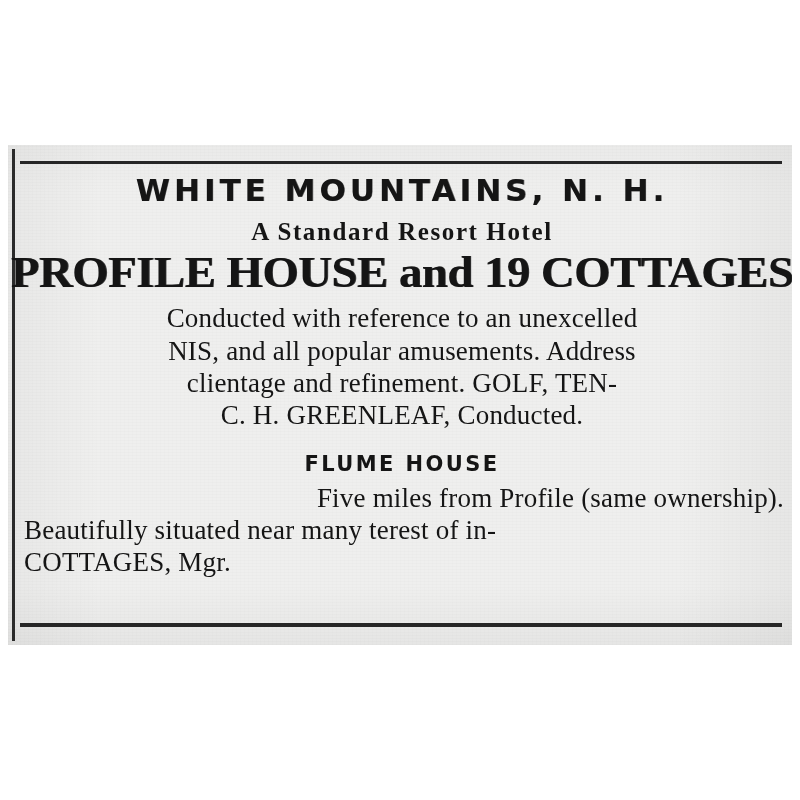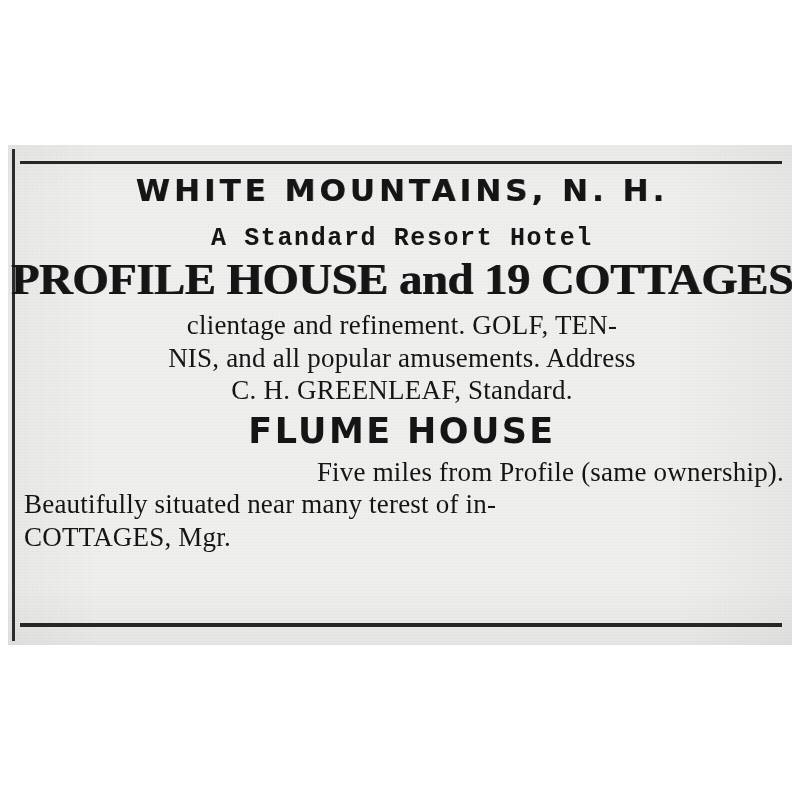--- a/index.html
+++ b/index.html
@@ -79,26 +79,26 @@
   .headline-1 {
     font-family: "DejaVu Sans", sans-serif;
     font-weight: 700;
     font-size: 31px;
     letter-spacing: 4px;
     line-height: 1.12;
     margin-top: 2px;
     text-shadow: 0.6px 0 0 rgba(0,0,0,0.55);
   }
   .headline-2 {
-    font-family: Liberation Mono, monospace;
+    font-family: Liberation Serif, serif;
     font-weight: 700;
     font-size: 25px;
     letter-spacing: 1.6px;
     line-height: 1.15;
-    margin-top: 17px;
+    margin-top: 10px;
   }
   .headline-3 {
     font-family: "Liberation Serif", serif;
     font-weight: 700;
     font-size: 45px;
     letter-spacing: -0.5px;
     line-height: 1.0;
     margin-top: 4px;
     transform: scaleX(1.04);
     text-shadow: 0.8px 0 0 rgba(0,0,0,0.75);
@@ -110,24 +110,24 @@
     letter-spacing: 0.2px;
     margin-top: 7px;
     text-align: center;
   }
   .body-copy .line {
     display: block;
   }
   .sub-headline {
     font-family: "DejaVu Sans", sans-serif;
     font-weight: 700;
-    font-size: 35px;
+    font-size: 21px;
     letter-spacing: 2.4px;
     line-height: 1.1;
-    margin-top: 6px;
+    margin-top: 22px;
   }
   .body-copy.second {
     margin-top: 6px;
   }
   .body-copy.second .line {
     text-align: left;
     padding-left: 4px;
   }
   .body-copy.second .line.center {
     text-align: right;
@@ -148,23 +148,24 @@
 
     <div id="ad-content">
 
       <div class="headline-1 line">WHITE MOUNTAINS, N. H.</div>
 
       <div class="headline-2 line">A Standard Resort Hotel</div>
 
       <div class="headline-3 line">PROFILE HOUSE and 19 COTTAGES</div>
 
       <div class="body-copy first">
+        <span class="line">Conducted with reference to an unexcelled</span>
+        <span class="line">NIS, and all popular amusements.  Address</span>
         <span class="line">clientage and refinement.  GOLF, TEN-</span>
-        <span class="line">NIS, and all popular amusements.  Address</span>
-        <span class="line">C. H. GREENLEAF, Standard.</span>
+        <span class="line">C. H. GREENLEAF, Conducted.</span>
       </div>
 
       <div class="sub-headline line">FLUME HOUSE</div>
 
       <div class="body-copy second">
         <span class="line center">Five miles from Profile (same ownership).</span>
         <span class="line">Beautifully situated near many terest of in-</span>
         <span class="line">COTTAGES, Mgr.</span>
       </div>
 

